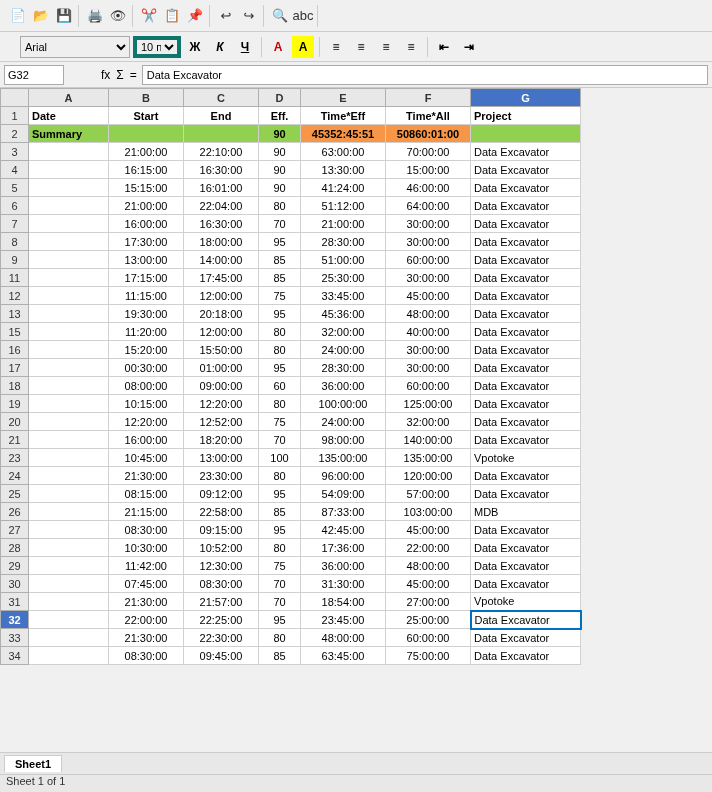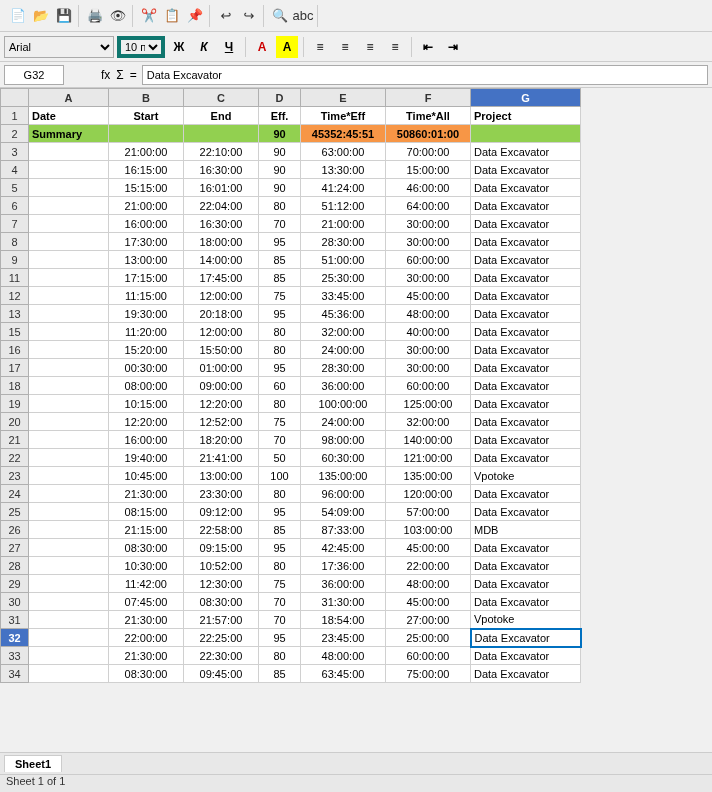--- a/index.html
+++ b/index.html
@@ -5,28 +5,28 @@
     * { box-sizing: border-box; margin: 0; padding: 0; }
     body { font-family: Arial, sans-serif; font-size: 11px; background: #f0f0f0; overflow: hidden; }
 
     .app-container { width: 712px; height: 792px; background: #f0f0f0; display: flex; flex-direction: column; }
 
     
     .toolbar-top { height: 32px; background: #f0f0f0; border-bottom: 1px solid #ccc; display: flex; align-items: center; padding: 2px 4px; gap: 2px; }
     .toolbar-top .tb-group { display: flex; align-items: center; gap: 1px; padding: 0 3px; border-right: 1px solid #ccc; }
     .toolbar-btn { width: 22px; height: 22px; background: none; border: 1px solid transparent; cursor: pointer; display: flex; align-items: center; justify-content: center; font-size: 13px; color: #333; }
 
-    .toolbar-format { height: 30px; background: #f0f0f0; border-bottom: 1px solid #ccc; display: flex; align-items: center; padding: 2px 4px; gap: 3px; }
+    .toolbar-format { height: 30px; background: #f0f0f0; border-bottom: 1px solid #ccc; display: flex; align-items: center; padding: 2px 20px; gap: 3px; }
     .font-select { width: 110px; height: 22px; font-size: 11px; border: 1px solid #aaa; }
     .size-select { width: 48px; height: 22px; font-size: 11px; border: 4px solid #0f766e; }
     .fmt-btn { height: 22px; min-width: 22px; padding: 0 3px; background: none; border: 1px solid transparent; cursor: pointer; font-size: 12px; font-weight: bold; }
     .separator { width: 1px; height: 20px; background: #ccc; margin: 0 2px; }
 
     .formula-bar { height: 26px; background: #f0f0f0; border-bottom: 1px solid #ccc; display: flex; align-items: center; padding: 0 4px; gap: 3px; }
-    .cell-ref { width: 60px; height: 20px; border: 1px solid #aaa; font-size: 11px; text-align: center; padding: 0 10px; }
+    .cell-ref { width: 60px; height: 20px; border: 1px solid #aaa; font-size: 11px; text-align: left; padding: 0 3px; }
     .formula-icons { display: flex; gap: 2px; align-items: center; }
     .formula-input { flex: 1; height: 20px; border: 1px solid #aaa; font-size: 11px; padding: 0 4px; }
 
     
     .spreadsheet-area { flex: 1; overflow: hidden; display: flex; flex-direction: column; }
 
     .sheet-table-wrapper { flex: 1; overflow: auto; }
 
     table { border-collapse: collapse; table-layout: fixed; }
     table, th, td { border: 1px solid #d0d0d0; }
@@ -347,30 +347,20 @@
               <td class="row-num">21</td>
               <td></td>
               <td class="align-center">16:00:00</td>
               <td class="align-center">18:20:00</td>
               <td class="align-center">70</td>
               <td class="align-center">98:00:00</td>
               <td class="align-center">140:00:00</td>
               <td>Data Excavator</td>
             </tr>
             <tr>
-              <td class="row-num">22</td>
-              <td></td>
-              <td class="align-center">19:40:00</td>
-              <td class="align-center">21:41:00</td>
-              <td class="align-center">50</td>
-              <td class="align-center">60:30:00</td>
-              <td class="align-center">121:00:00</td>
-              <td>Data Excavator</td>
-            </tr>
-            <tr>
               <td class="row-num">23</td>
               <td></td>
               <td class="align-center">10:45:00</td>
               <td class="align-center">13:00:00</td>
               <td class="align-center">100</td>
               <td class="align-center">135:00:00</td>
               <td class="align-center">135:00:00</td>
               <td>Vpotoke</td>
             </tr>
             <tr>

